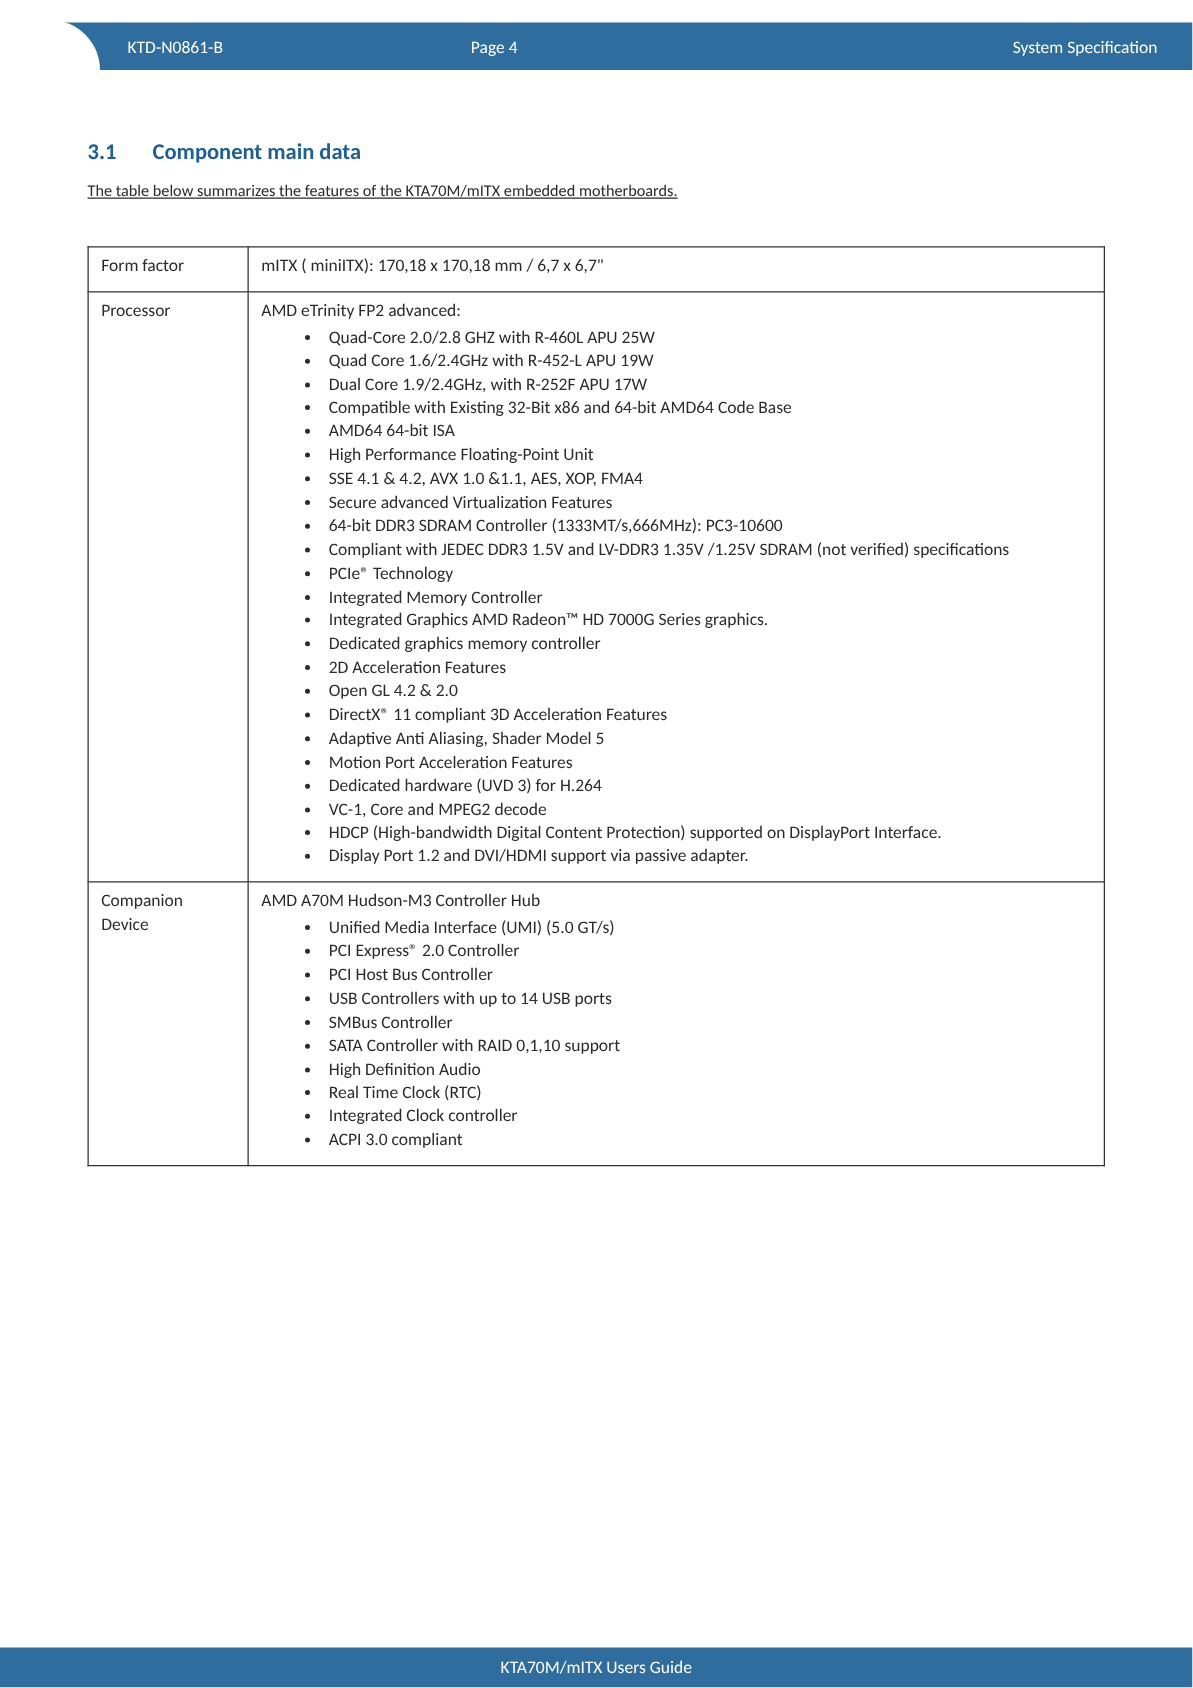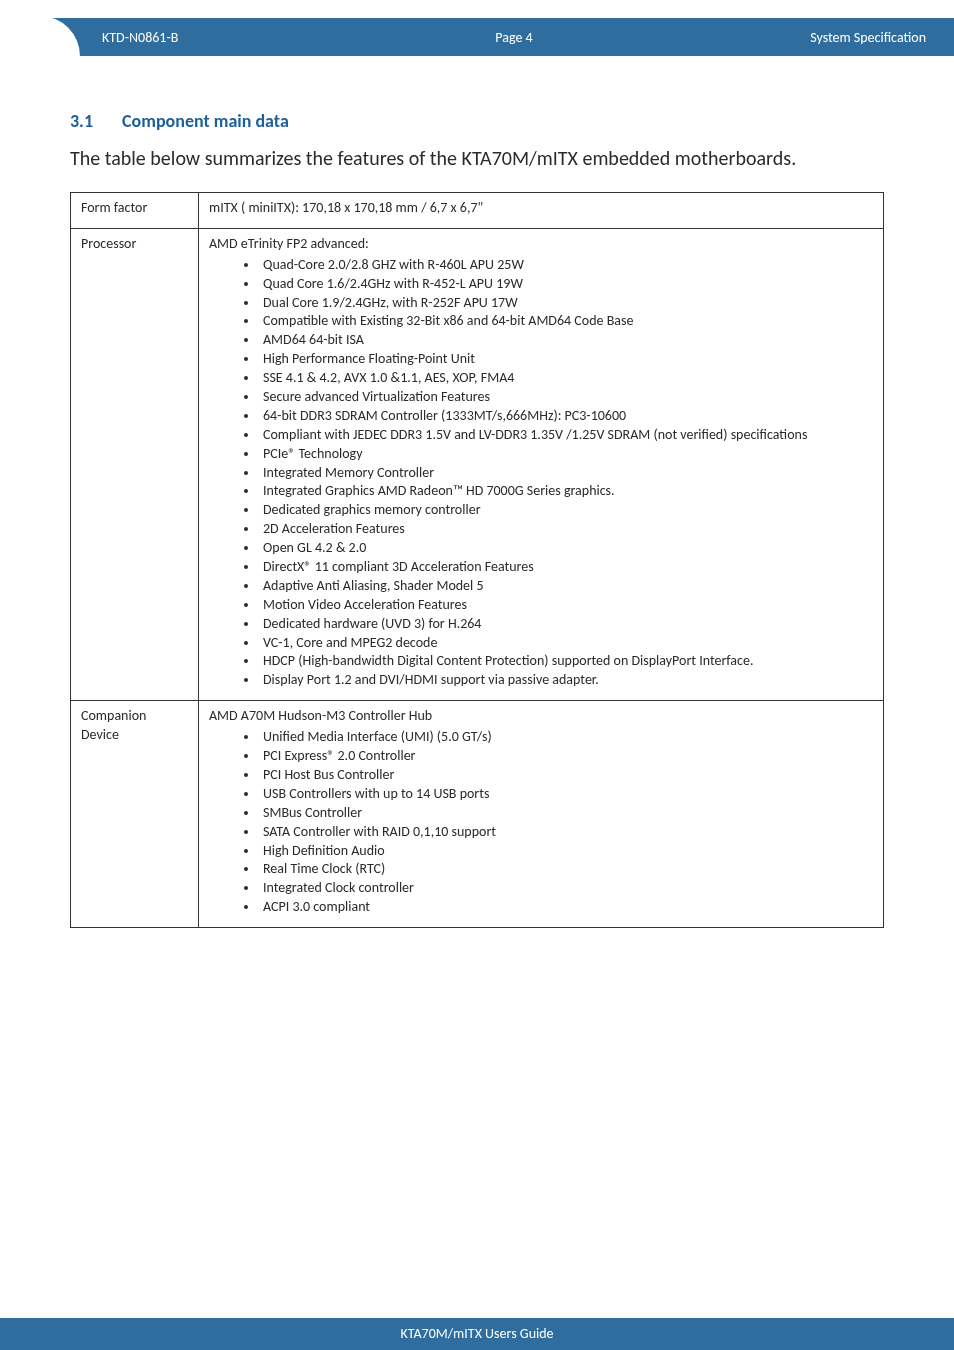--- a/index.html
+++ b/index.html
@@ -33,21 +33,21 @@
     content: "";
     position: absolute;
     left: -40px;
     bottom: -40px;
     width: 120px;
     height: 80px;
     background: #fff;
     border-top-right-radius: 40px;
   }
   .topbar .left  { flex: 1; padding-left: 22px; }
-  .topbar .center{ flex: 1; text-align: center; }
+  .topbar .center{ flex: 1; }
   .topbar .right { flex: 1; text-align: right; padding-right: 28px; }
 
   .page {
     position: absolute;
     left: 0; right: 0; top: 38px; bottom: 38px;
     padding: 72px 70px 0 70px;
   }
 
   h1.sec {
     color: #1e5f99;
@@ -57,21 +57,21 @@
   }
   h1.sec .num { display:inline-block; width:48px; }
   h2.sub {
     color: #1e5f99;
     font-weight: 700;
     font-size: 18px;
     margin: 0 0 14px 0;
   }
   h2.sub .num { display:inline-block; width:48px; }
 
-  p.intro { font-size: 20px; margin: 0 0 22px 0; }
+  p.intro { font-size: 13px; margin: 0 0 36px 0; text-decoration: underline; }
 
   table.spec {
     width: 100%;
     border-collapse: collapse;
     font-size: 14px;
     line-height: 1.35;
   }
   table.spec td {
     border: 1px solid #333;
     vertical-align: top;
@@ -141,21 +141,21 @@
               <li>64-bit DDR3 SDRAM Controller (1333MT/s,666MHz): PC3-10600</li>
               <li>Compliant with JEDEC DDR3 1.5V and LV-DDR3 1.35V /1.25V SDRAM (not verified) specifications</li>
               <li>PCIe® Technology</li>
               <li>Integrated Memory Controller</li>
               <li>Integrated Graphics AMD Radeon™ HD 7000G Series graphics.</li>
               <li>Dedicated graphics memory controller</li>
               <li>2D Acceleration Features</li>
               <li>Open GL 4.2 &amp; 2.0</li>
               <li>DirectX® 11 compliant 3D Acceleration Features</li>
               <li>Adaptive Anti Aliasing, Shader Model 5</li>
-              <li>Motion Video Acceleration Features</li>
+              <li>Motion Port Acceleration Features</li>
               <li>Dedicated hardware (UVD 3) for H.264</li>
               <li>VC-1, Core and MPEG2 decode</li>
               <li>HDCP (High-bandwidth Digital Content Protection) supported on DisplayPort Interface.</li>
               <li>Display Port 1.2 and DVI/HDMI support via passive adapter.</li>
             </ul>
       </td>
     </tr>
     <tr>
       <td class="label">
         <span>Companion</span><br>

